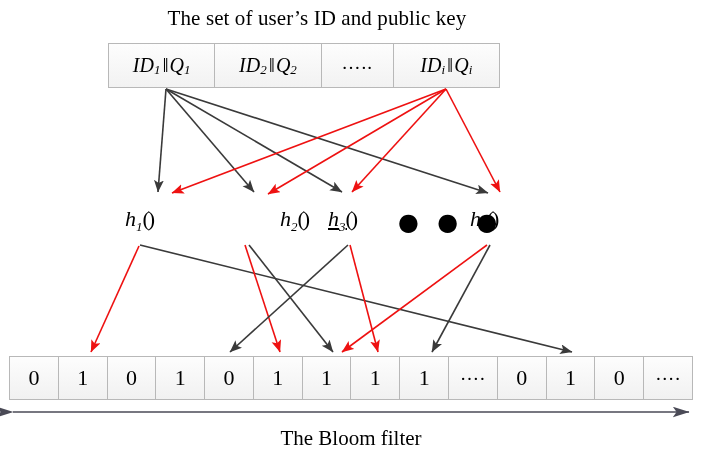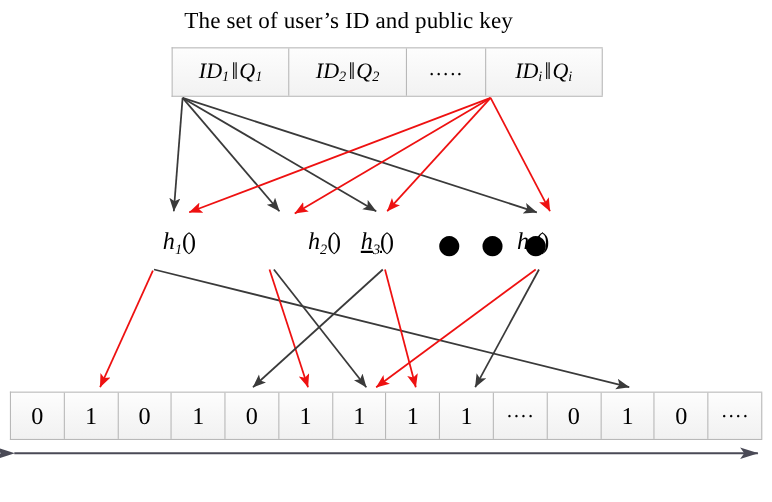--- a/index.html
+++ b/index.html
@@ -41,21 +41,20 @@
     position: absolute;
     left: 108px;
     top: 43px;
     width: 392px;
     height: 45px;
     display: flex;
     border: 1px solid #b8b8b8;
     border-right: none;
     box-sizing: border-box;
     background: linear-gradient(180deg,#fdfdfd 0%, #f2f2f2 100%);
-    margin-left: 48px;
   }
   .user-cell {
     flex: 1 1 0;
     border-right: 1px solid #b8b8b8;
     display: flex;
     align-items: center;
     justify-content: center;
     font-size: 20px;
     font-style: italic;
     box-sizing: border-box;
@@ -181,21 +180,21 @@
     <div class="user-cell dots">…..</div>
     <div class="user-cell">
       <span class="mono-id">ID</span>
         <span class="sub">i</span>
         <span class="par">‖</span>
         <span class="mono-id">Q</span>
         <span class="sub">i</span>
     </div>
   </div>
 
-  <div class="hash-label" style="left:148px;">
+  <div class="hash-label" style="left:125px;">
     <span>h</span><span class="hsub">1</span><span class="paren">()</span>
   </div>
   <div class="hash-label" style="left:232px;margin-left:48px;">
     <span>h</span><span class="hsub">2</span><span class="paren">()</span>
   </div>
   <div class="hash-label" style="left:328px;text-decoration:underline;">
     <span>h</span><span class="hsub">3</span><span class="paren">()</span>
   </div>
   <div class="hash-dots" style="left:398px;">● ● ●</div>
   <div class="hash-label" style="left:470px;">
@@ -212,20 +211,21 @@
     <div class="bloom-cell">1</div>
     <div class="bloom-cell">1</div>
     <div class="bloom-cell">1</div>
     <div class="bloom-cell dots">….</div>
     <div class="bloom-cell">0</div>
     <div class="bloom-cell">1</div>
     <div class="bloom-cell">0</div>
     <div class="bloom-cell dots">….</div>
   </div>
 
+  <div class="bottom-caption">The Bloom filter</div>
 
   <svg class="overlay" viewBox="0 0 702 456">
     <defs>
       <marker id="ah-dark" markerWidth="9" markerHeight="9" refX="7.4" refY="3.1" orient="auto" markerUnits="strokeWidth">
         <path d="M0,0 L7.6,3.1 L0,6.2 L1.7,3.1 Z" fill="#3a3a3a"></path>
       </marker>
       <marker id="ah-red" markerWidth="9" markerHeight="9" refX="7.4" refY="3.1" orient="auto" markerUnits="strokeWidth">
         <path d="M0,0 L7.6,3.1 L0,6.2 L1.7,3.1 Z" fill="#ee1111"></path>
       </marker>
       <marker id="ah-span-end" markerWidth="11" markerHeight="9" refX="9.5" refY="3.1" orient="auto" markerUnits="strokeWidth">

